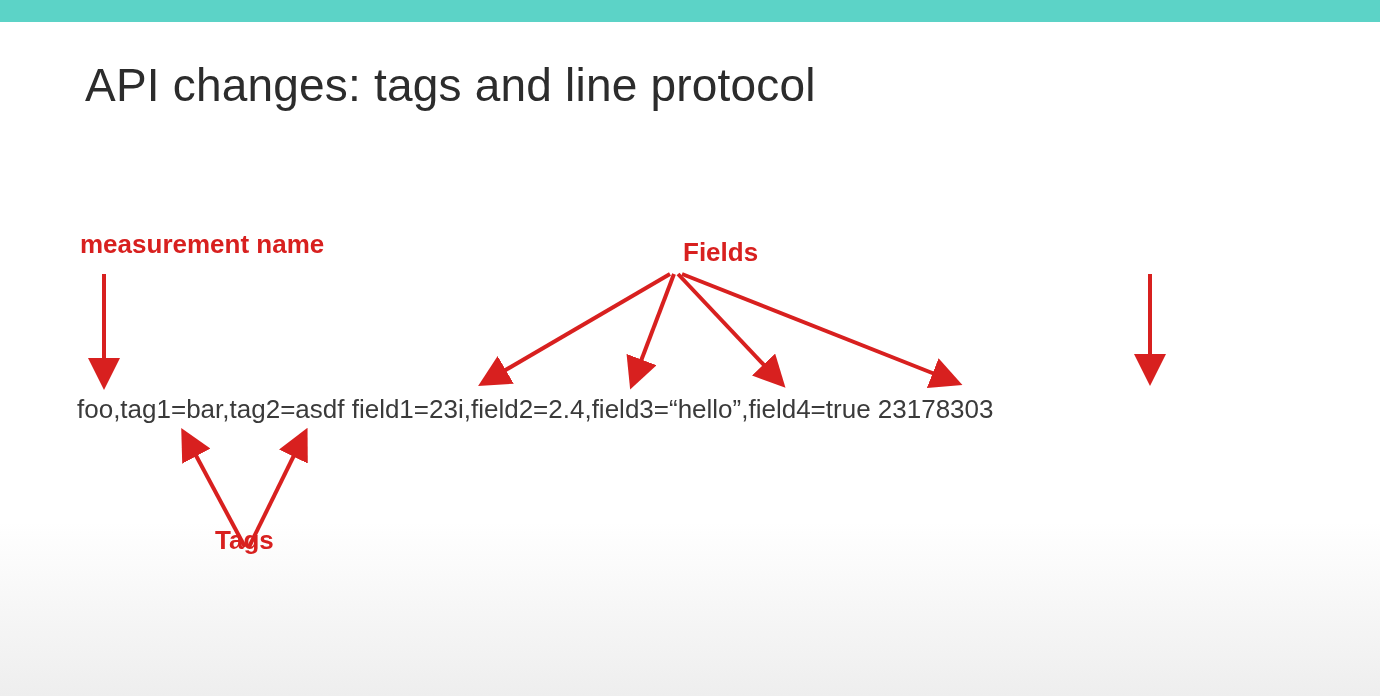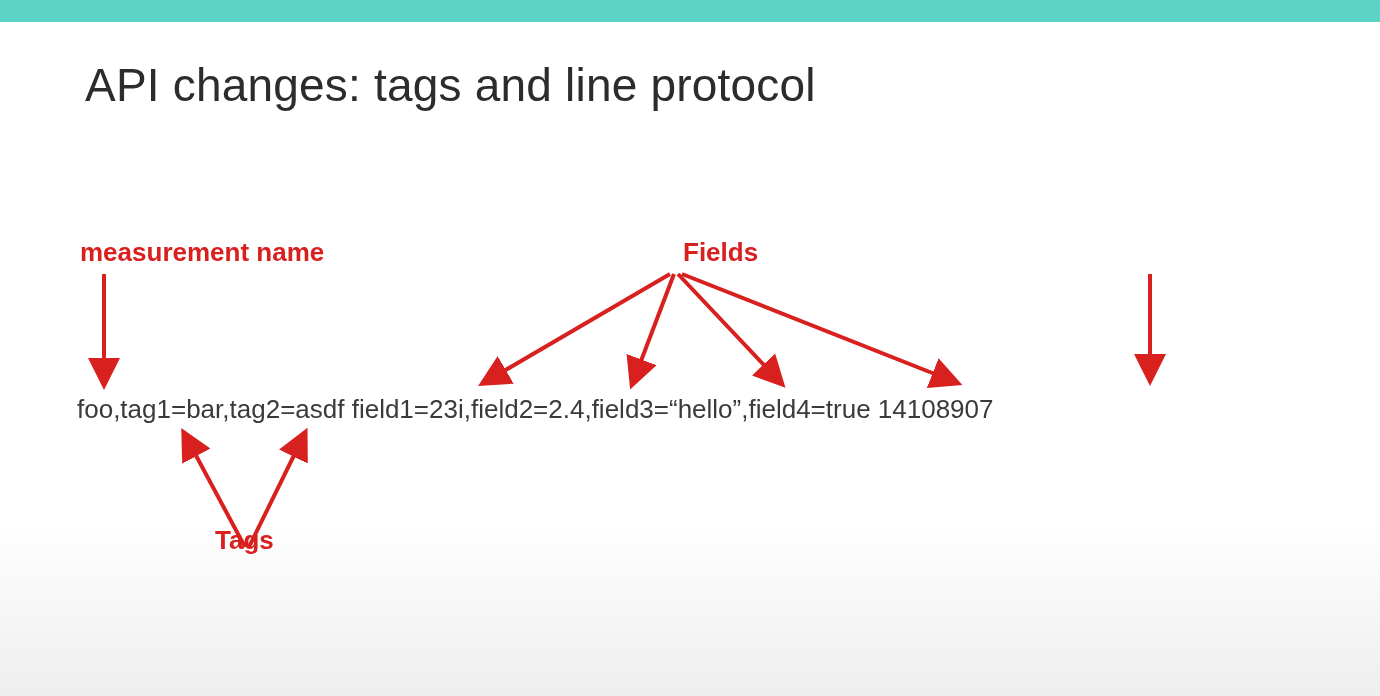--- a/index.html
+++ b/index.html
@@ -42,21 +42,21 @@
     white-space: nowrap;
     font-family: "Segoe UI", "Helvetica Neue", Arial, sans-serif;
   }
   .label {
     position: absolute;
     font-size: 26px;
     font-weight: 600;
     color: #d8201f;
     white-space: nowrap;
   }
-  .label.measurement { left: 80px;  top: 215px; }
+  .label.measurement { left: 80px;  top: 207px; }
   .label.fields      { left: 635px; top: 215px; margin-left: 48px; }
   .label.timestamp   { left: 1085px; top: 212px; }
   .label.tags        { left: 215px; top: 503px; }
   svg.arrows {
     position: absolute;
     left: 0;
     top: 0;
     width: 1380px;
     height: 696px;
     pointer-events: none;
@@ -71,21 +71,21 @@
 
   <div class="title">API changes: tags and line protocol</div>
 
   <div class="label measurement">measurement name</div>
 
   <div class="label fields">Fields</div>
 
 
   <div class="label tags">Tags</div>
 
-  <div class="line-protocol">foo,tag1=bar,tag2=asdf field1=23i,field2=2.4,field3=“hello”,field4=true 14108907</div>
+  <div class="line-protocol">foo,tag1=bar,tag2=asdf field1=23i,field2=2.4,field3=“hello”,field4=true 23178303</div>
 
   <svg class="arrows">
     <defs>
       <marker id="arrowhead" markerWidth="8" markerHeight="8" refX="6" refY="4" orient="auto">
         <path d="M0,0 L8,4 L0,8 Z" fill="#d8201f"></path>
       </marker>
     </defs>
 
     <line x1="104" y1="252" x2="104" y2="360" stroke="#d8201f" stroke-width="4" marker-end="url(#arrowhead)"></line>
 

